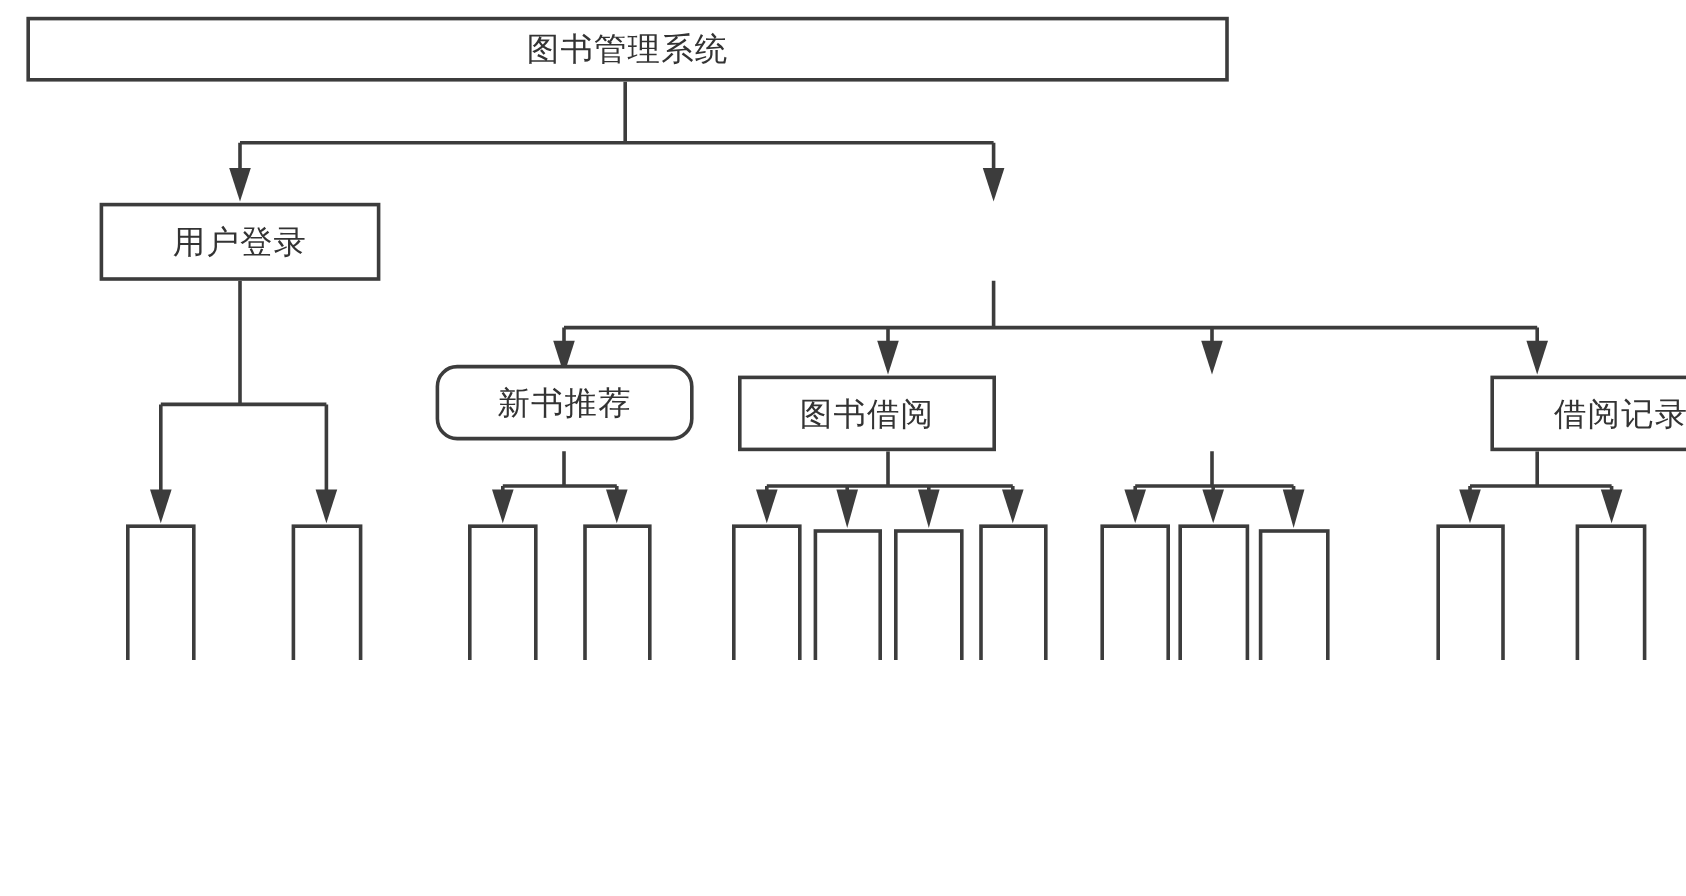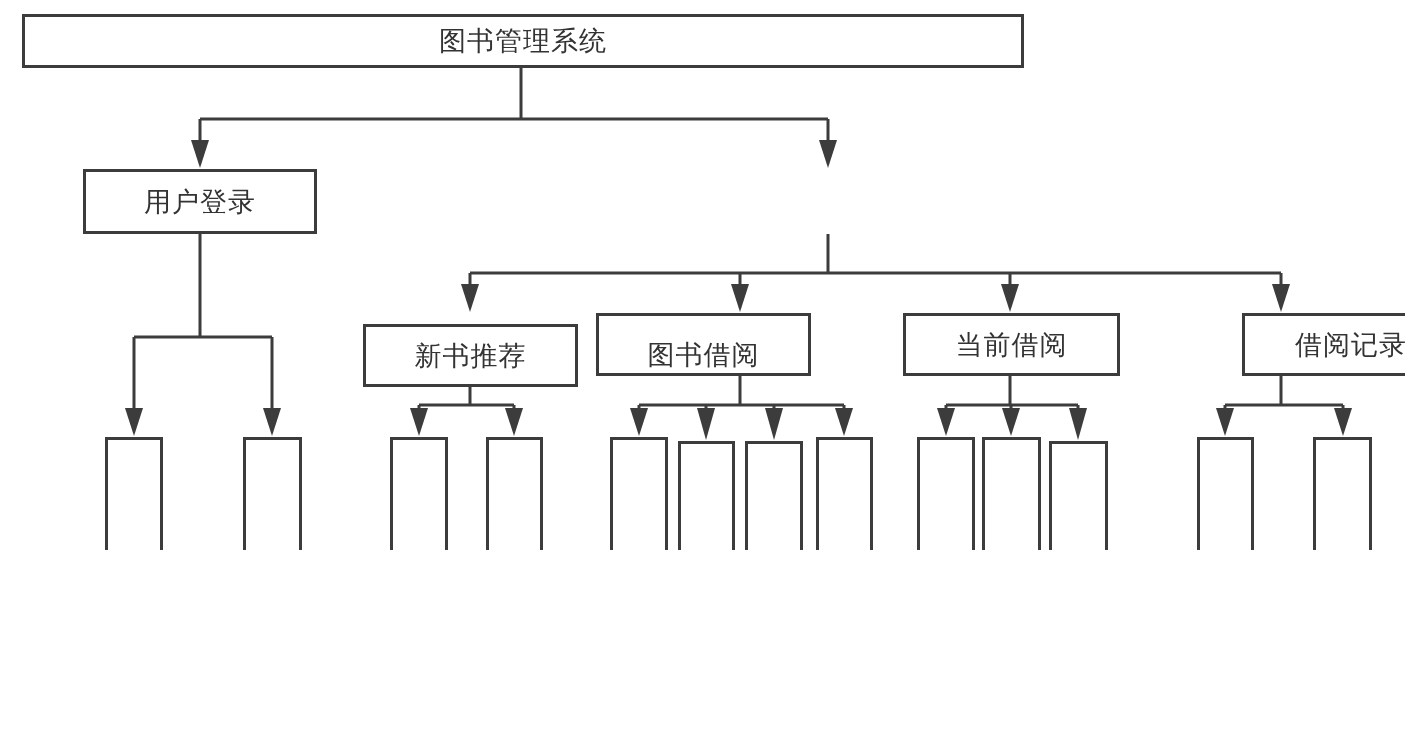--- a/index.html
+++ b/index.html
@@ -43,22 +43,22 @@
     line-height: 1;
     color: #333333;
     white-space: nowrap;
   }
   
   .n-root   { left: 22px;   top: 14px;  width: 1002px; height: 54px; }
   
   .n-user   { left: 83px;   top: 169px; width: 234px;  height: 65px; }
   .n-book   { left: 711px;  top: 169px; width: 233px;  height: 65px; }
   
-  .n-rec    { left: 363px;  top: 324px; width: 215px;  height: 63px; }
-  .n-bor    { left: 596px;  top: 313px; width: 215px;  height: 63px; align-items: flex-end; }
+  .n-rec    { left: 363px;  top: 304px; width: 215px;  height: 63px; border-radius: 18px; }
+  .n-bor    { left: 615px;  top: 313px; width: 215px;  height: 63px; }
   .n-cur    { left: 903px;  top: 313px; width: 217px;  height: 63px; }
   .n-recd   { left: 1242px; top: 313px; width: 218px;  height: 63px; }
   
   .leaf     { top: 437px; height: 299px; }
   .lf-user1 { left: 105px;  width: 58px; }
   .lf-user2 { left: 243px;  width: 59px; }
   .lf-rec1  { left: 390px;  width: 58px; }
   .lf-rec2  { left: 486px;  width: 57px; }
   .lf-bor1  { left: 610px;  width: 58px; }
   .lf-bor2  { left: 678px;  width: 57px; top: 441px; height: 297px; }
@@ -132,23 +132,20 @@
   <div class="box n-user">
     <span class="h-label">用户登录</span>
   </div>
 
   <div class="box n-rec">
     <span class="h-label">新书推荐</span>
   </div>
   <div class="box n-bor">
     <span class="h-label">图书借阅</span>
   </div>
-  <div class="box n-cur">
-    <span class="h-label">当前借阅</span>
-  </div>
   <div class="box n-recd">
     <span class="h-label">借阅记录</span>
   </div>
 
   <div class="box leaf lf-user1">
     <span class="v-label">用户登录</span>
   </div>
   <div class="box leaf lf-user2">
     <span class="v-label">注销登录</span>
   </div>

